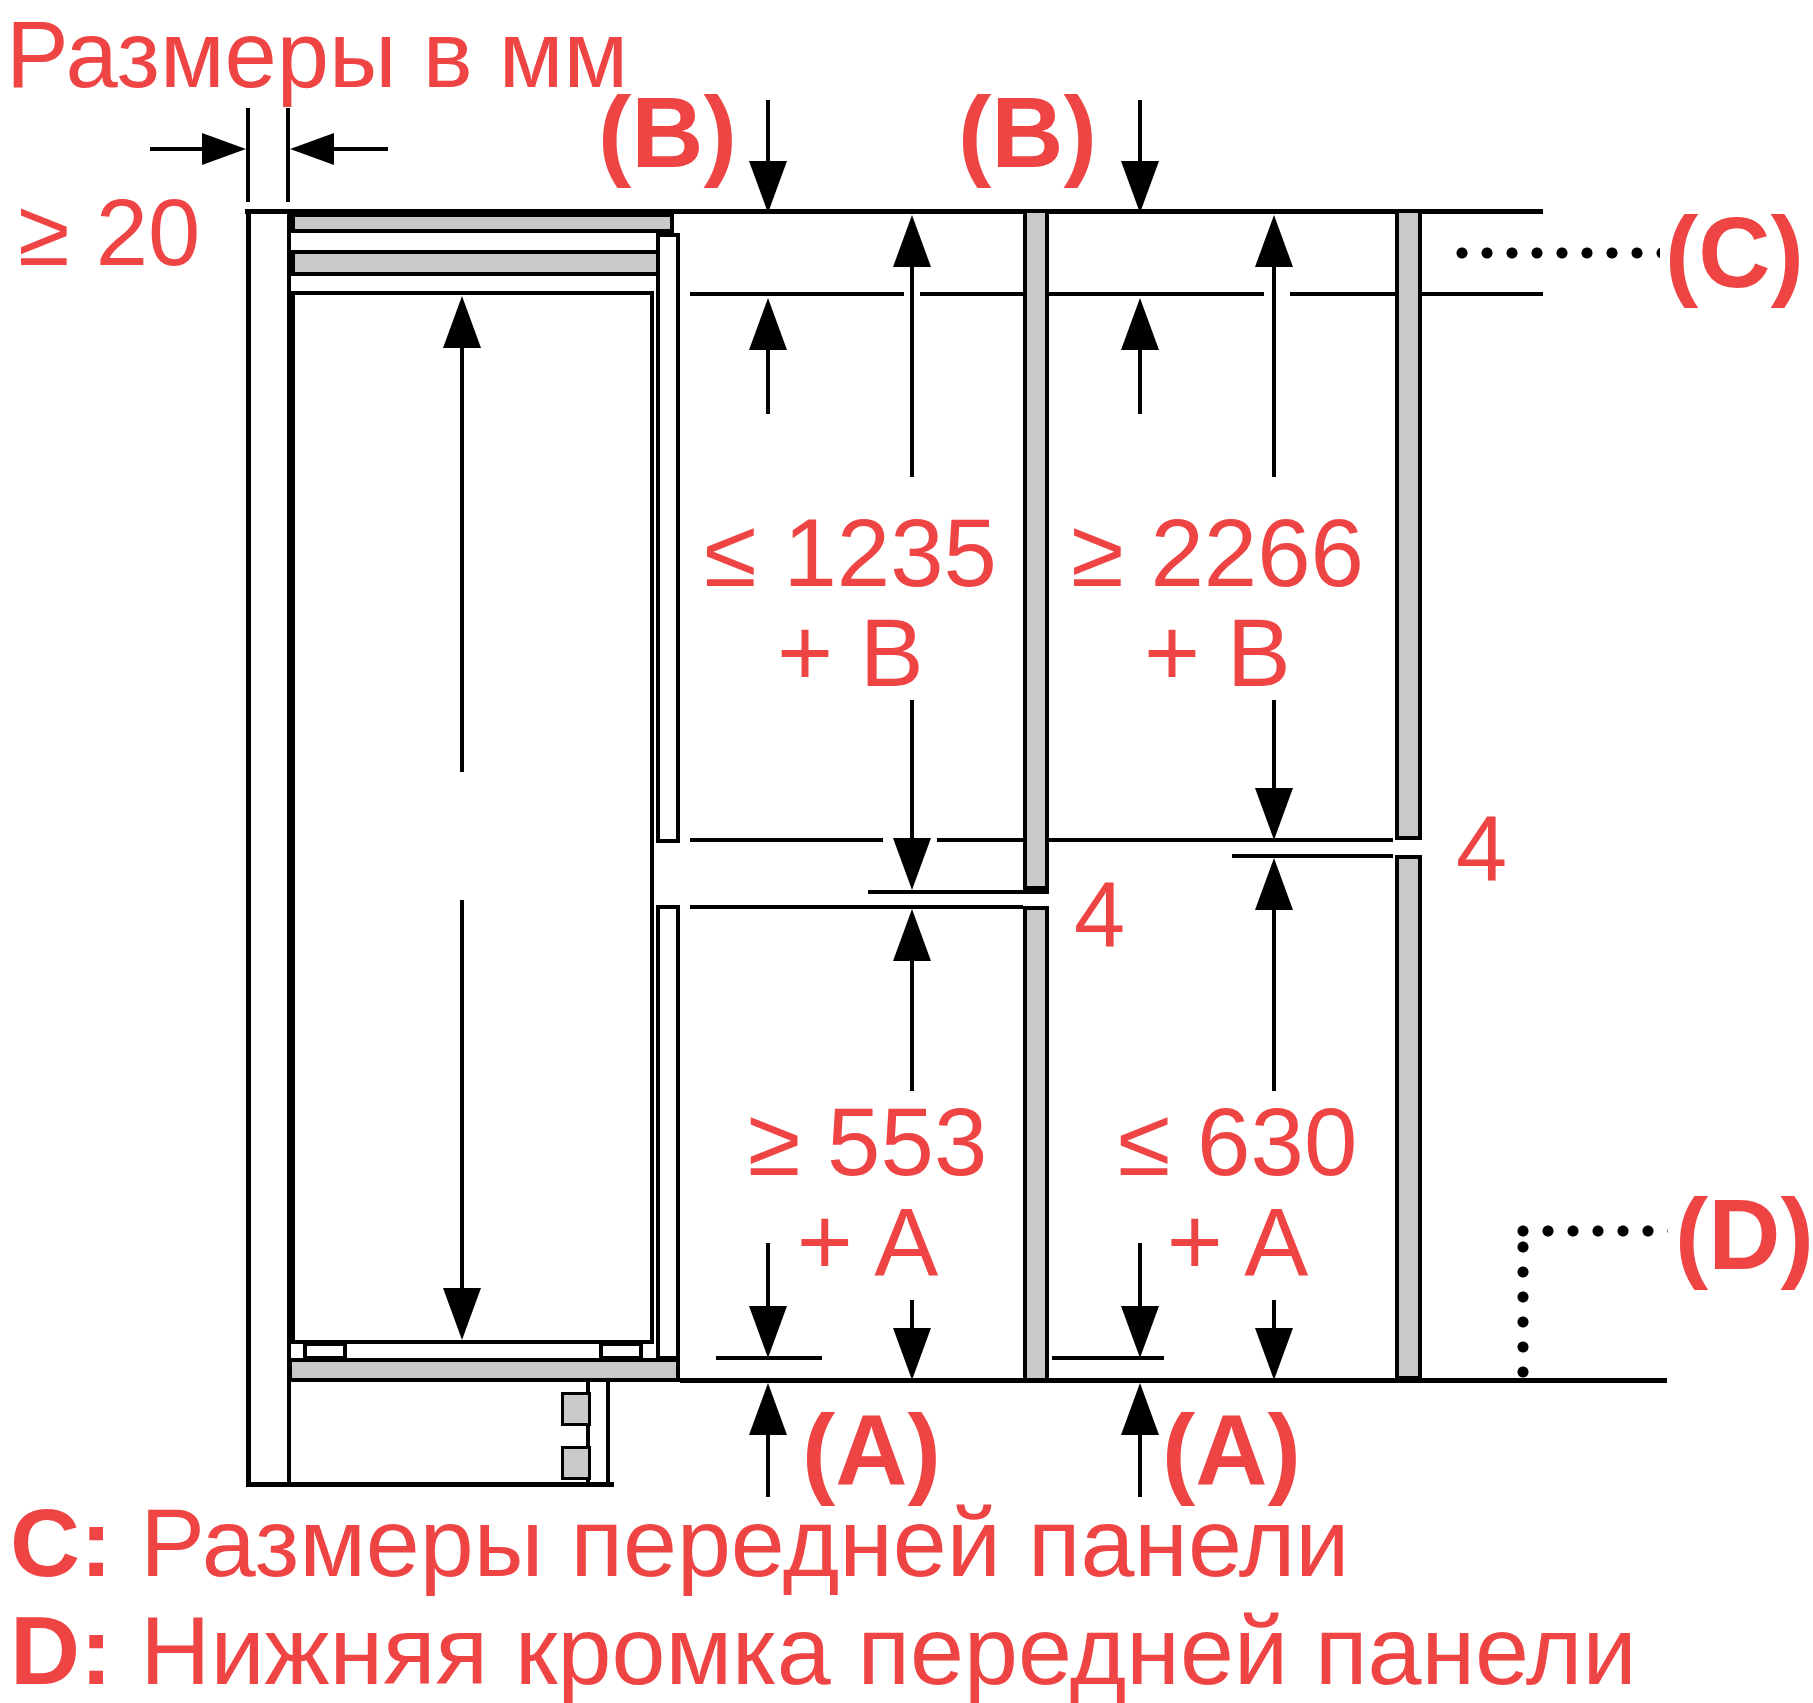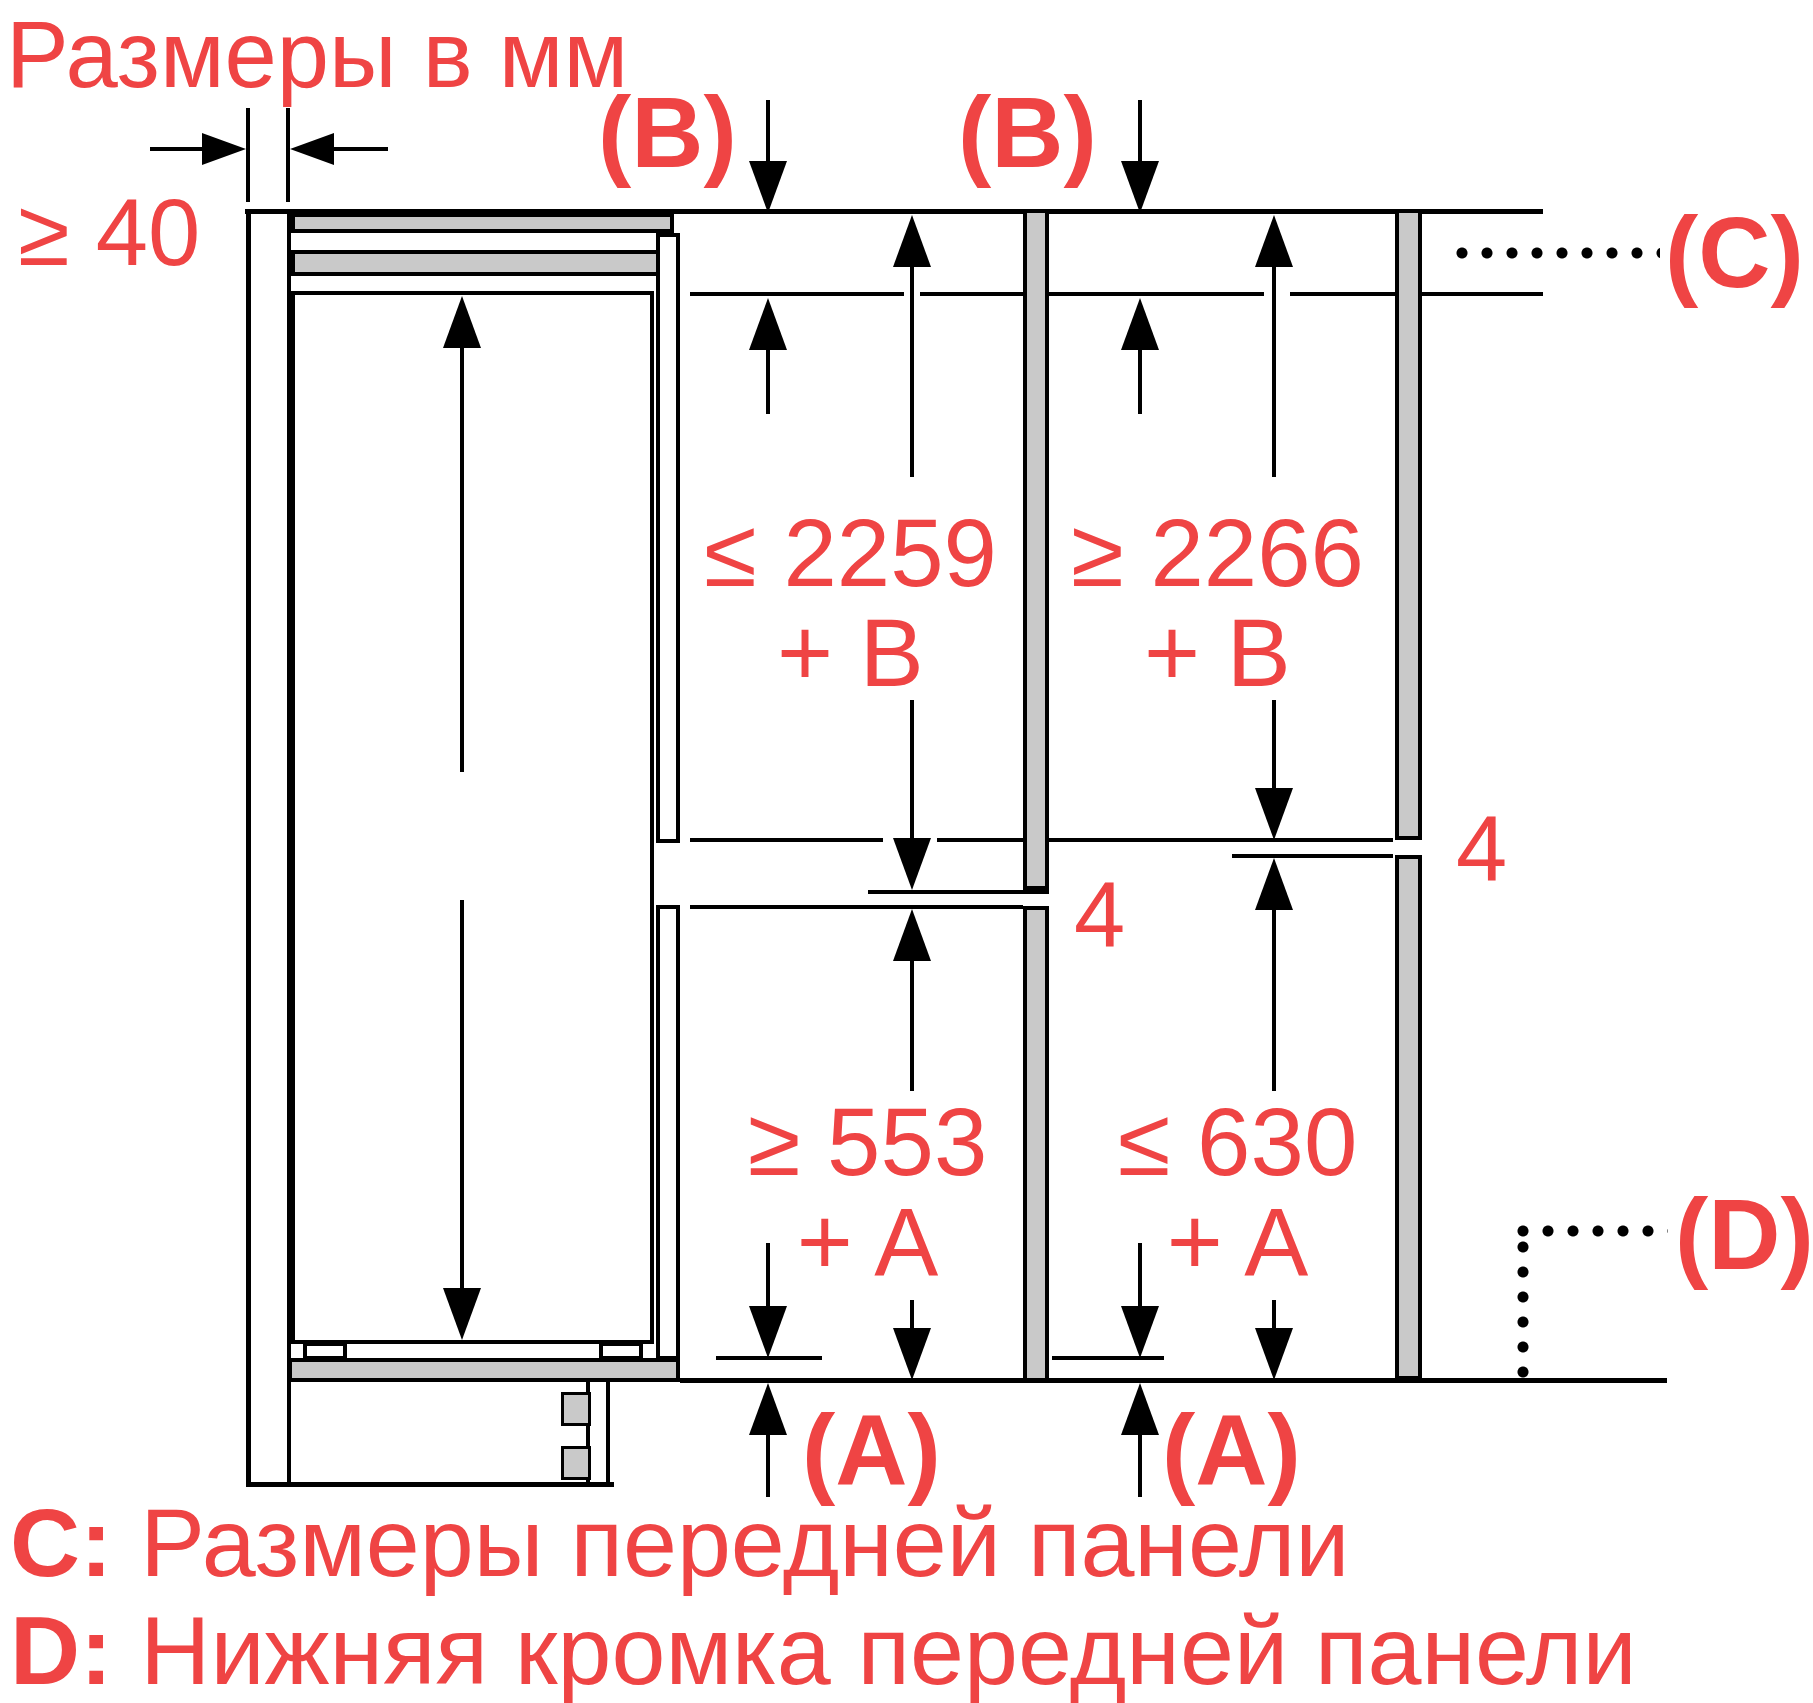--- a/index.html
+++ b/index.html
@@ -29,31 +29,31 @@
   .dim2{position:absolute;text-align:center;font-size:96px;line-height:1.04;}
   .sup{font-size:0.6em;position:relative;top:-0.5em;}
   .legend-key{font-weight:bold;margin-right:28px;}
 </style>
 </head>
 <body>
 
 <div class="canvas">
 
   <div class="txt" style="left:6px;top:6px;font-size:94px;">Размеры в мм</div>
-  <div class="txt" style="left:18px;top:184px;font-size:94px;">≥ 40</div>
+  <div class="txt" style="left:18px;top:184px;font-size:94px;">≥ 20</div>
 
   <div class="txt bold" style="left:598px;top:80px;font-size:100px;">(B)</div>
   <div class="txt bold" style="left:958px;top:80px;font-size:100px;">(B)</div>
   <div class="txt bold" style="left:1665px;top:200px;font-size:100px;">(C)</div>
   <div class="txt bold" style="left:1675px;top:1182px;font-size:100px;">(D)</div>
   <div class="txt bold" style="left:802px;top:1398px;font-size:100px;">(A)</div>
   <div class="txt bold" style="left:1162px;top:1398px;font-size:100px;">(A)</div>
 
   <div class="dim2" style="left:668px;top:503px;width:365px;">
-    <div>≤ 2259</div>
+    <div>≤ 1235</div>
     <div>+ B</div>
   </div>
   <div class="dim2" style="left:1035px;top:503px;width:365px;">
     <div>≥ 2266</div>
     <div>+ B</div>
   </div>
   <div class="dim2" style="left:685px;top:1092px;width:365px;">
     <div>≥ 553</div>
     <div>+ A</div>
   </div>

